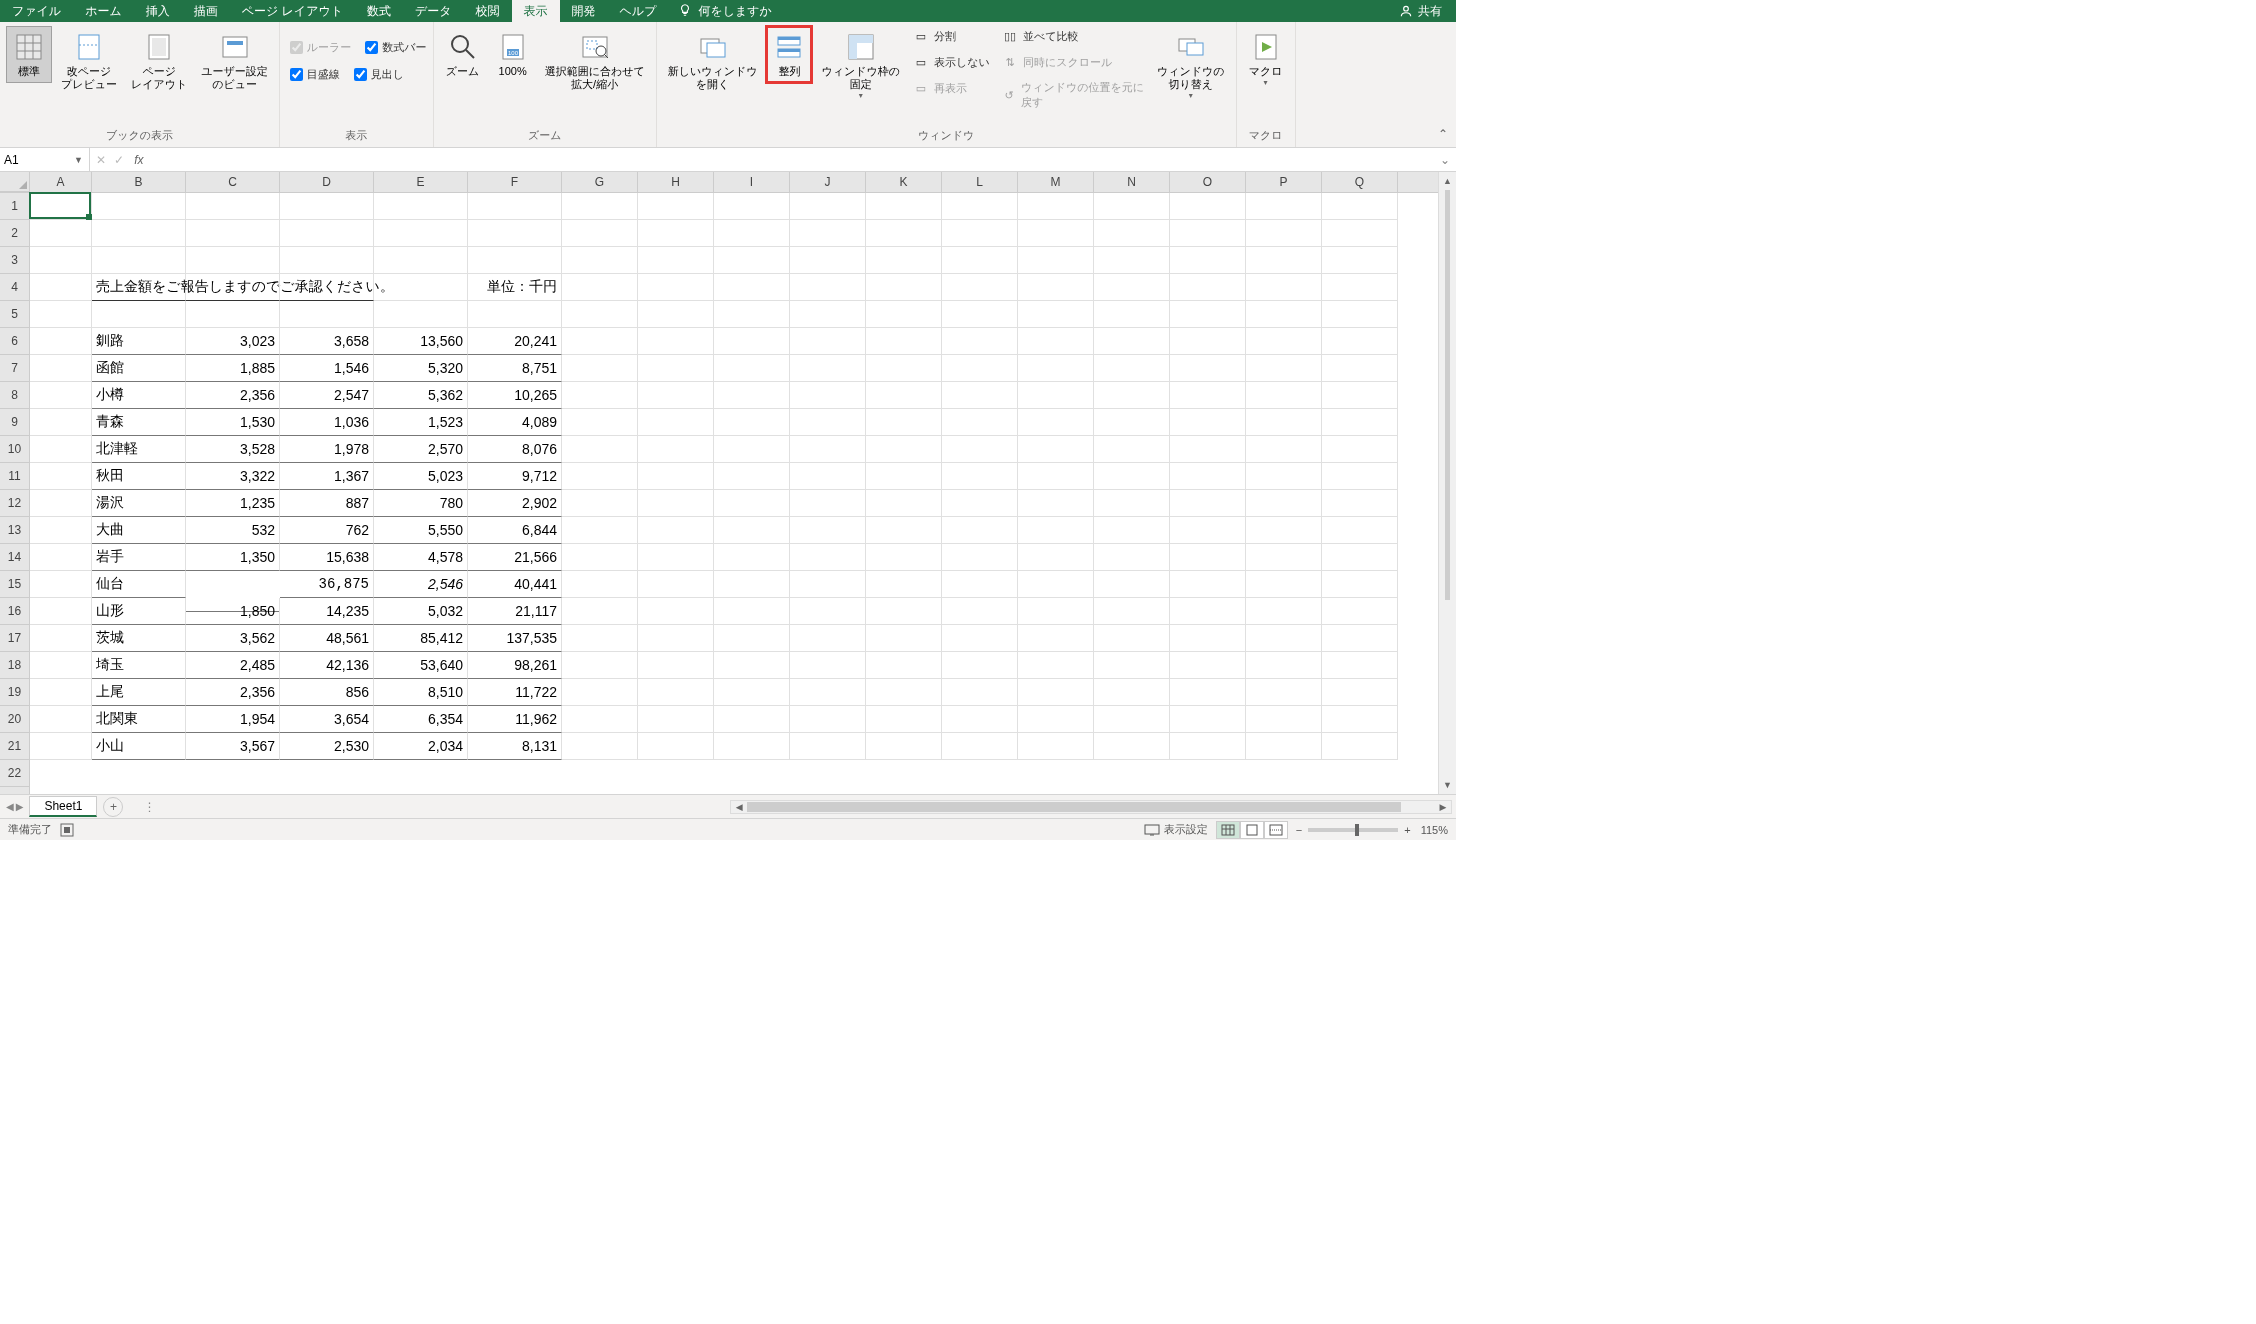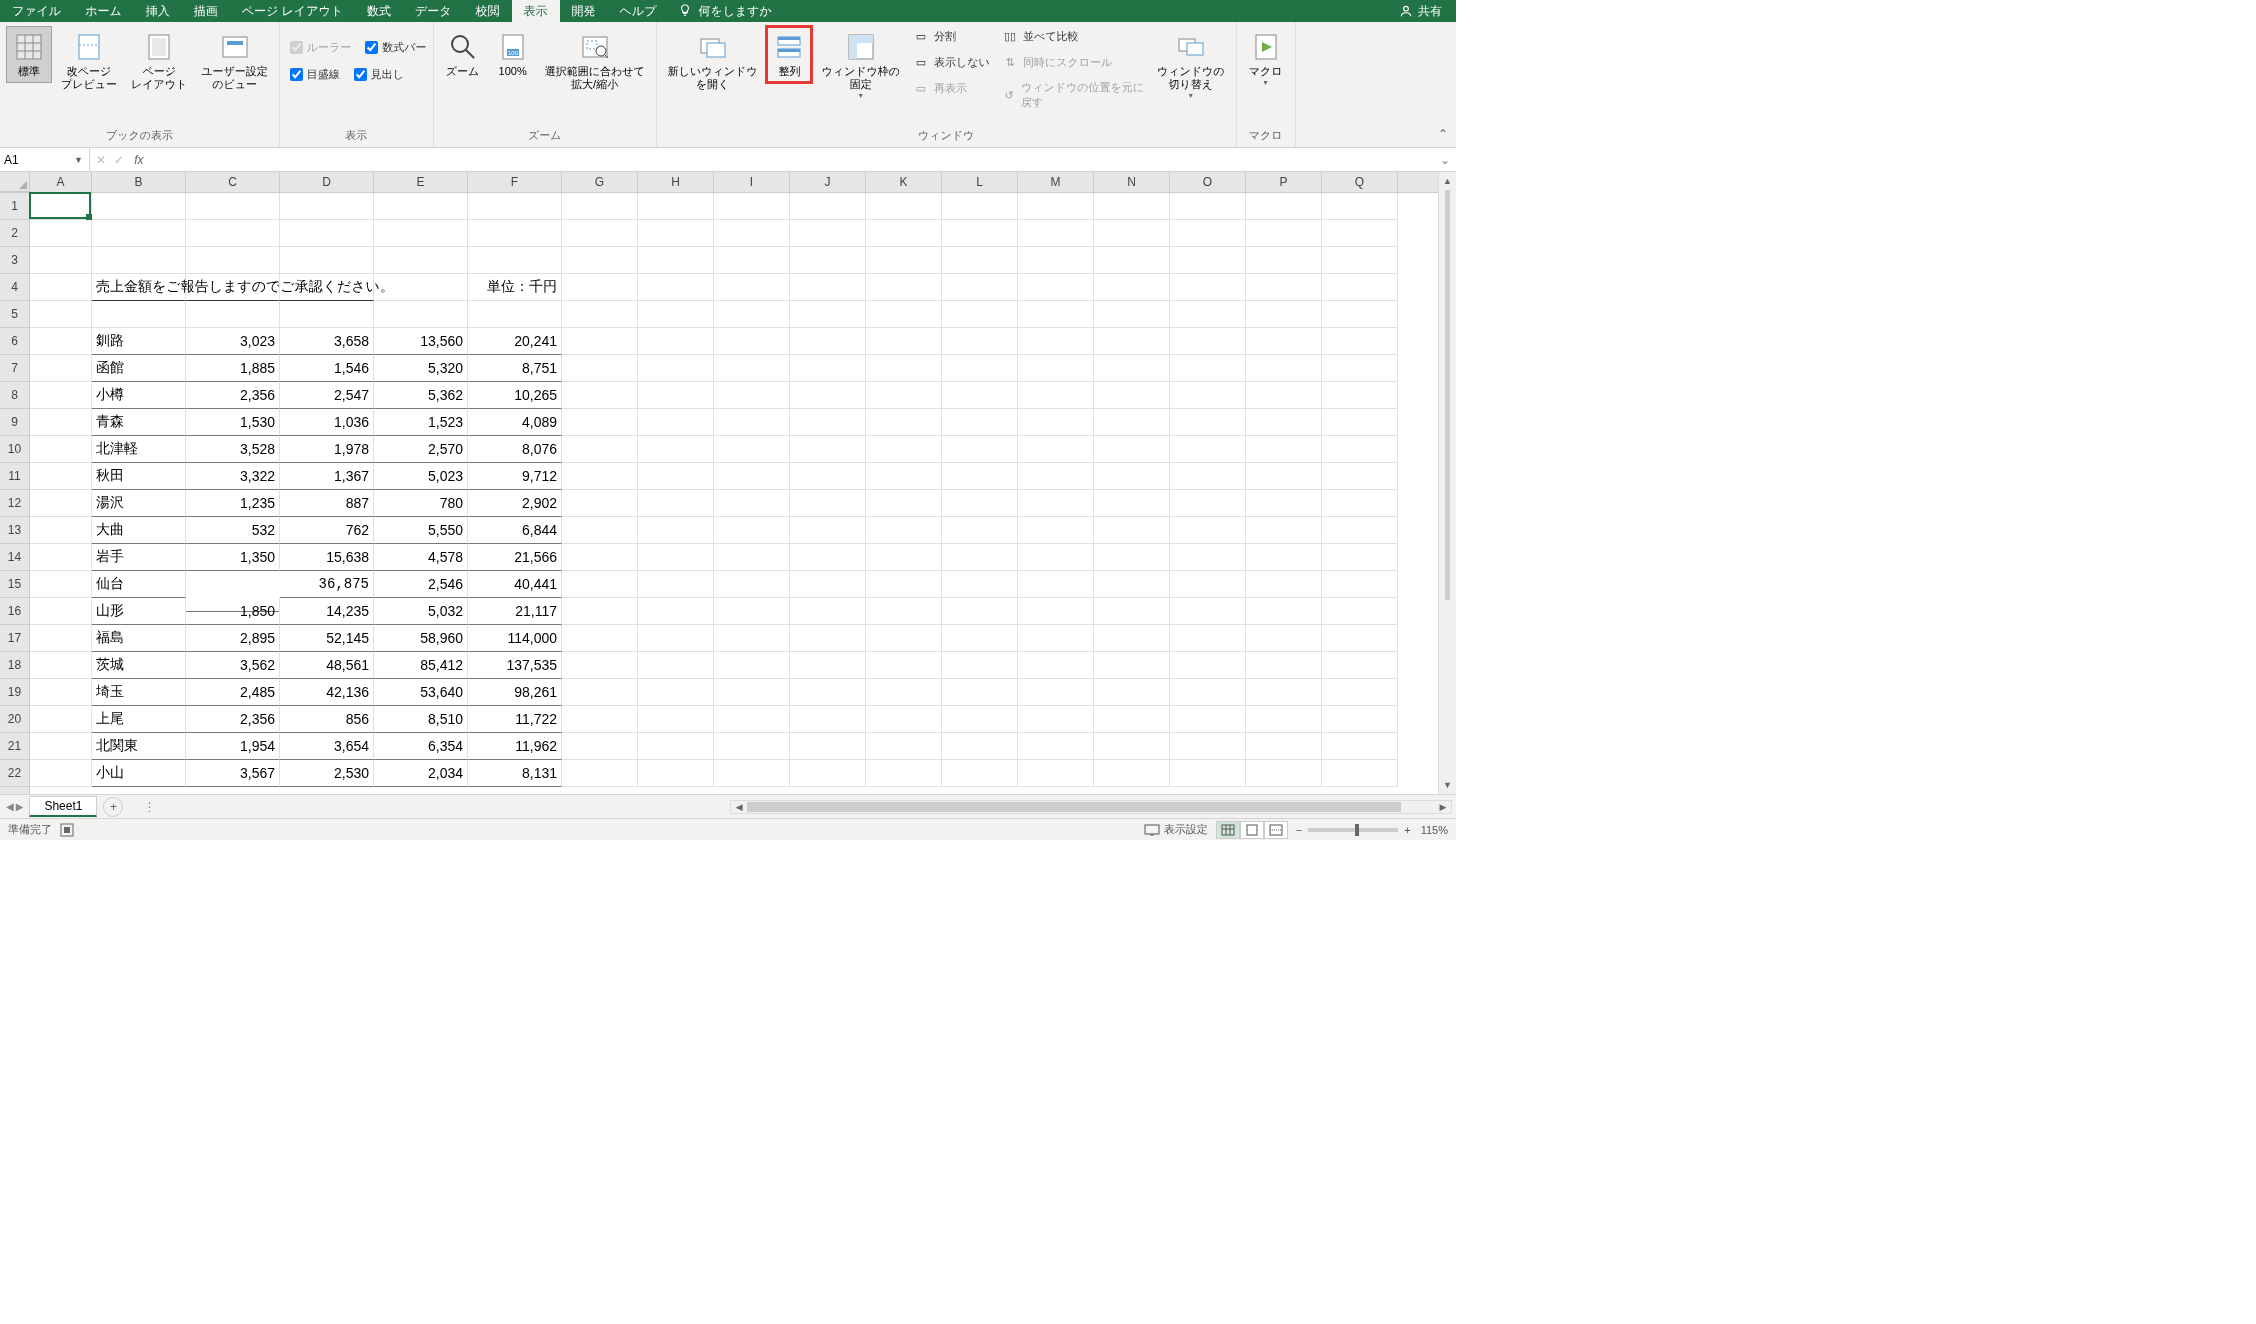--- a/index.html
+++ b/index.html
@@ -655,60 +655,41 @@
             <div class="cell" style="width: 76px;"></div>
             <div class="cell" style="width: 76px;"></div>
             <div class="cell" style="width: 76px;"></div>
             <div class="cell" style="width: 76px;"></div>
           </div>
           <div class="cellrow">
             <div class="cell" style="width: 62px;"></div>
             <div class="cell" style="width: 94px; border-bottom: 1px solid rgb(119, 119, 119);">仙台</div>
             <div class="cell right" style="width: 94px; border-bottom: 1px solid rgb(119, 119, 119); margin-top: 40px;">1,020</div>
             <div class="cell right" style="width: 94px; border-bottom: 1px solid rgb(119, 119, 119); font-family: Liberation Mono, monospace;">36,875</div>
-            <div class="cell right" style="width: 94px; border-bottom: 1px solid rgb(119, 119, 119);">2,546</div>
+            <div class="cell right" style="width: 94px; border-bottom: 1px solid rgb(119, 119, 119); font-style: italic;">2,546</div>
             <div class="cell right" style="width: 94px; border-bottom: 1px solid rgb(119, 119, 119);">40,441</div>
             <div class="cell" style="width: 76px;"></div>
             <div class="cell" style="width: 76px;"></div>
             <div class="cell" style="width: 76px;"></div>
             <div class="cell" style="width: 76px;"></div>
             <div class="cell" style="width: 76px;"></div>
             <div class="cell" style="width: 76px;"></div>
             <div class="cell" style="width: 76px;"></div>
             <div class="cell" style="width: 76px;"></div>
             <div class="cell" style="width: 76px;"></div>
             <div class="cell" style="width: 76px;"></div>
             <div class="cell" style="width: 76px;"></div>
           </div>
           <div class="cellrow">
             <div class="cell" style="width: 62px;"></div>
             <div class="cell" style="width: 94px; border-bottom: 1px solid rgb(119, 119, 119);">山形</div>
             <div class="cell right" style="width: 94px; border-bottom: 1px solid rgb(119, 119, 119);">1,850</div>
             <div class="cell right" style="width: 94px; border-bottom: 1px solid rgb(119, 119, 119);">14,235</div>
             <div class="cell right" style="width: 94px; border-bottom: 1px solid rgb(119, 119, 119);">5,032</div>
             <div class="cell right" style="width: 94px; border-bottom: 1px solid rgb(119, 119, 119);">21,117</div>
-            <div class="cell" style="width: 76px;"></div>
-            <div class="cell" style="width: 76px;"></div>
-            <div class="cell" style="width: 76px;"></div>
-            <div class="cell" style="width: 76px;"></div>
-            <div class="cell" style="width: 76px;"></div>
-            <div class="cell" style="width: 76px;"></div>
-            <div class="cell" style="width: 76px;"></div>
-            <div class="cell" style="width: 76px;"></div>
-            <div class="cell" style="width: 76px;"></div>
-            <div class="cell" style="width: 76px;"></div>
-            <div class="cell" style="width: 76px;"></div>
-          </div>
-          <div class="cellrow">
-            <div class="cell" style="width: 62px;"></div>
-            <div class="cell" style="width: 94px; border-bottom: 1px solid rgb(119, 119, 119);">福島</div>
-            <div class="cell right" style="width: 94px; border-bottom: 1px solid rgb(119, 119, 119);">2,895</div>
-            <div class="cell right" style="width: 94px; border-bottom: 1px solid rgb(119, 119, 119);">52,145</div>
-            <div class="cell right" style="width: 94px; border-bottom: 1px solid rgb(119, 119, 119);">58,960</div>
-            <div class="cell right" style="width: 94px; border-bottom: 1px solid rgb(119, 119, 119);">114,000</div>
             <div class="cell" style="width: 76px;"></div>
             <div class="cell" style="width: 76px;"></div>
             <div class="cell" style="width: 76px;"></div>
             <div class="cell" style="width: 76px;"></div>
             <div class="cell" style="width: 76px;"></div>
             <div class="cell" style="width: 76px;"></div>
             <div class="cell" style="width: 76px;"></div>
             <div class="cell" style="width: 76px;"></div>
             <div class="cell" style="width: 76px;"></div>
             <div class="cell" style="width: 76px;"></div>

